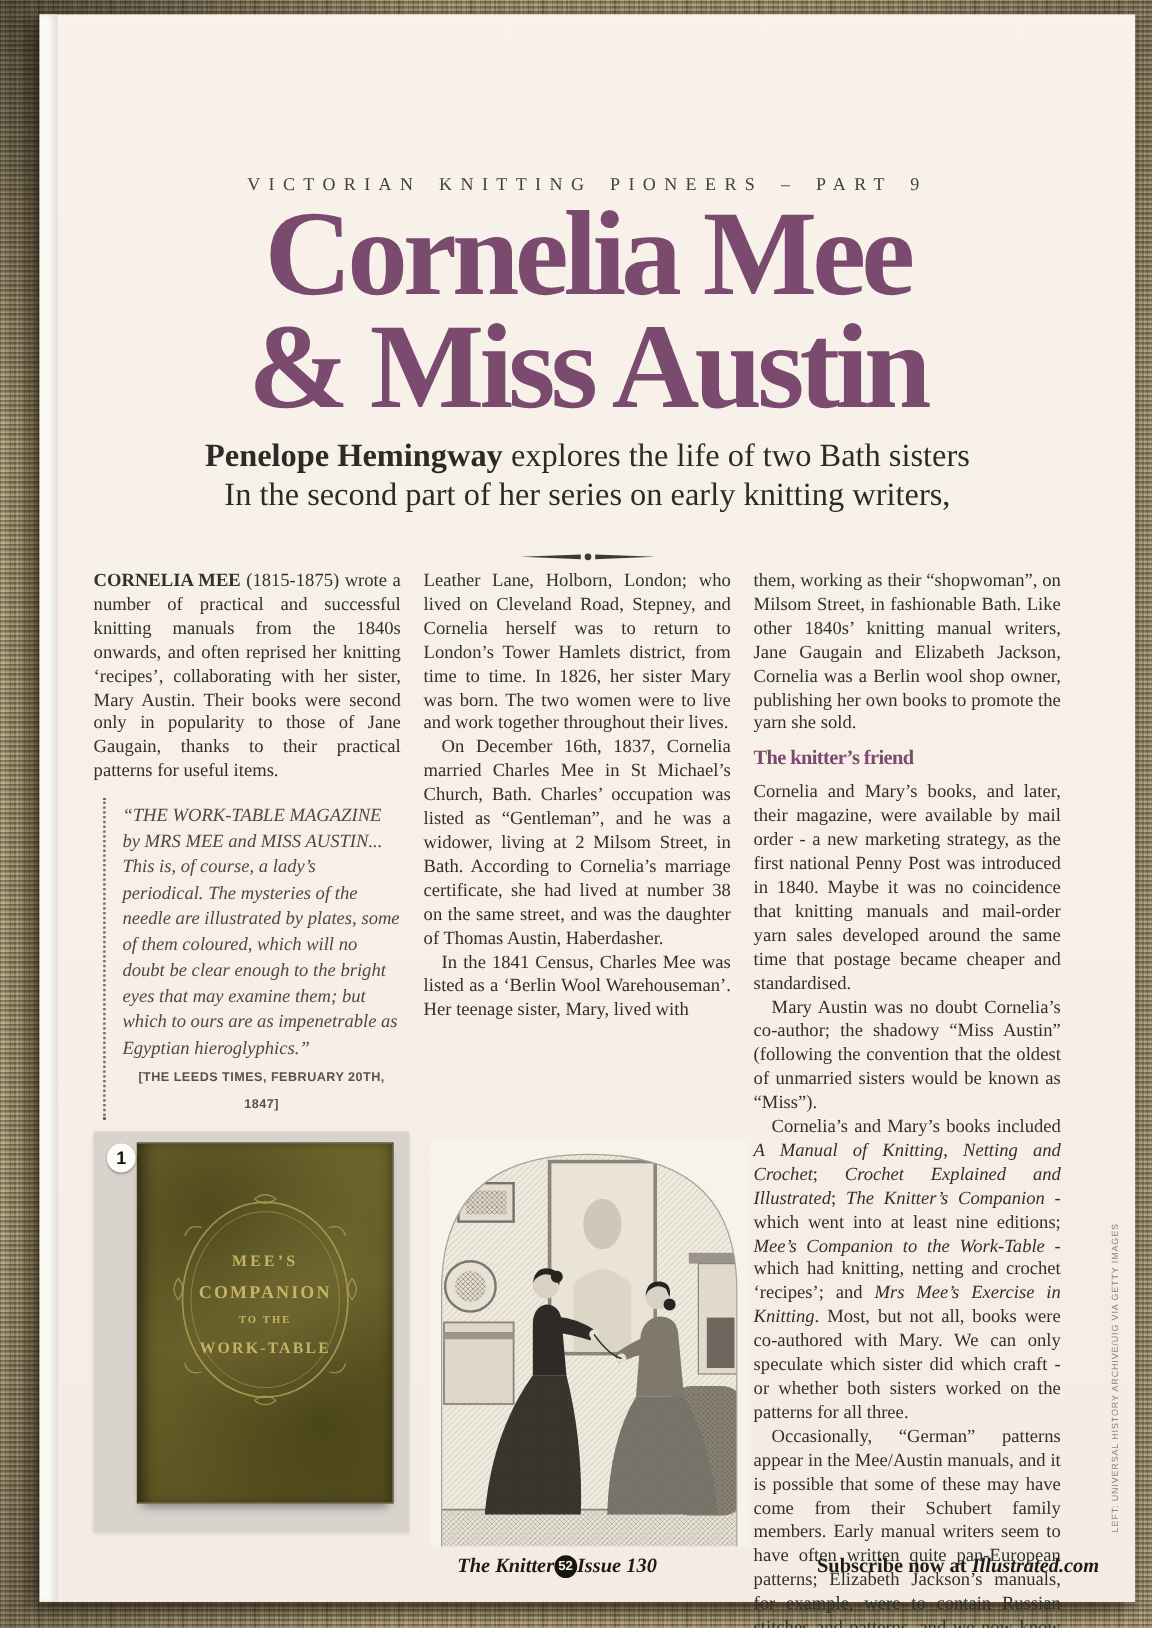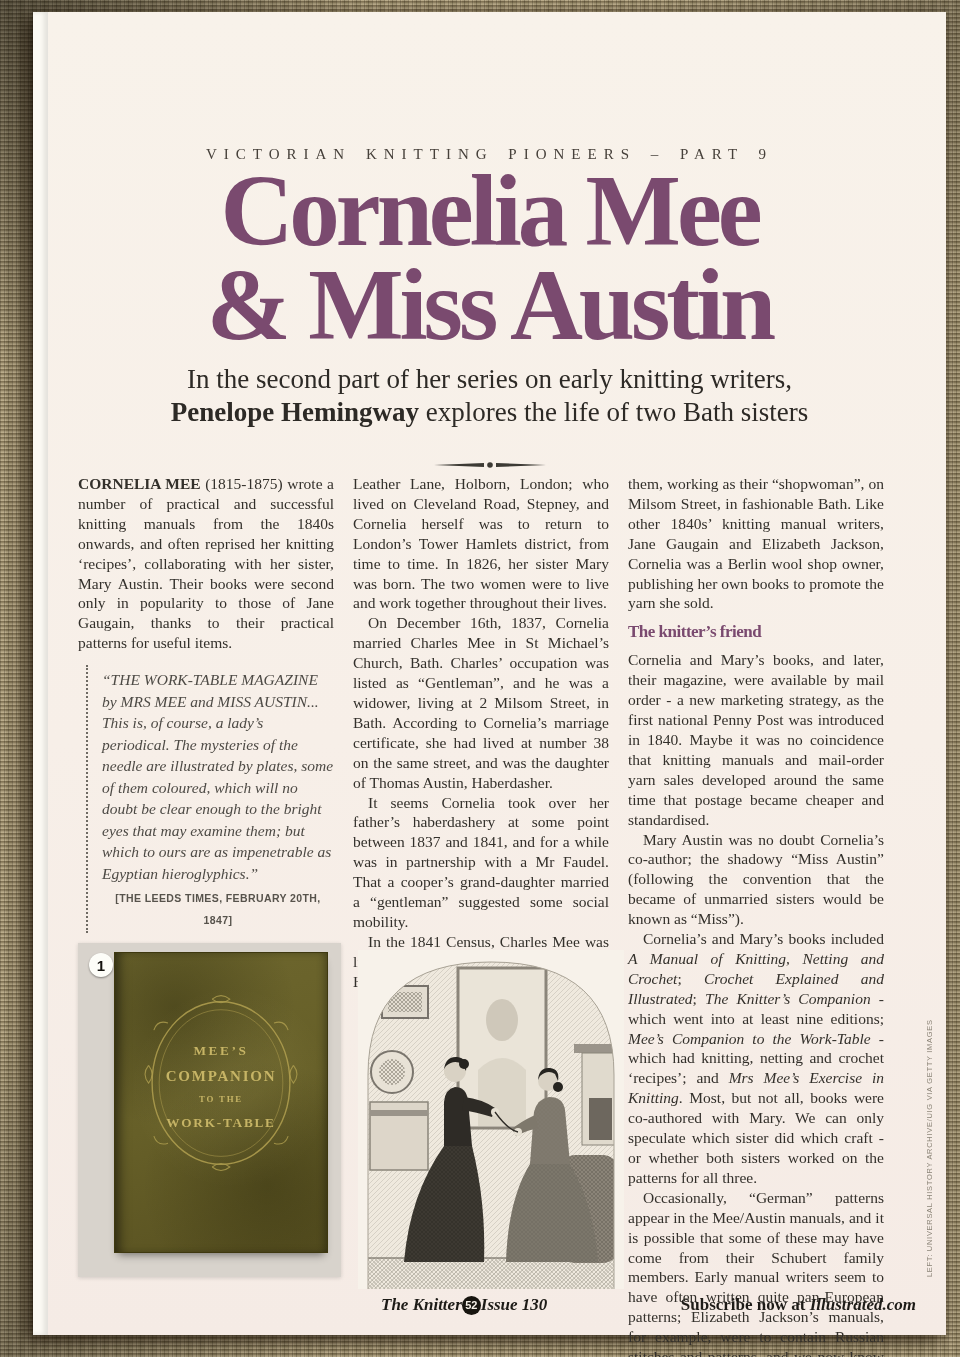--- a/index.html
+++ b/index.html
@@ -124,22 +124,22 @@
 <div class="page">
 
   <div class="kicker">VICTORIAN KNITTING PIONEERS – PART 9</div>
 
   <div class="headline">
     <div>Cornelia Mee</div>
     <div>&amp; Miss Austin</div>
   </div>
 
   <div class="standfirst">
+    <div><b>Penelope Hemingway</b><span> explores the life of two Bath sisters</span></div>
     <div>In the second part of her series on early knitting writers,</div>
-    <div><b>Penelope Hemingway</b><span> explores the life of two Bath sisters</span></div>
   </div>
 
   <div class="divider">
     <svg width="112" height="10" viewBox="0 0 112 10">
       <polygon points="0,5 50,3 50,7" fill="#3c3a34"></polygon>
       <circle cx="56" cy="5" r="2.8" fill="#3c3a34"></circle>
       <polygon points="112,5 62,3 62,7" fill="#3c3a34"></polygon>
     </svg>
   </div>
 
@@ -148,29 +148,28 @@
     <div class="pull-quote">
       <div>“THE WORK-TABLE MAGAZINE by MRS MEE and MISS AUSTIN... This is, of course, a lady’s periodical. The mysteries of the needle are illustrated by plates, some of them coloured, which will no doubt be clear enough to the bright eyes that may examine them; but which to ours are as impenetrable as Egyptian hieroglyphics.”</div>
       <div class="quote-attr">[THE LEEDS TIMES, FEBRUARY 20TH, 1847]</div>
     </div>
     <p class="ind">Cornelia was born on April 23rd, 1815, to Sarah and Thomas Austin, in Bath, Somerset. Cornelia’s mother was Sarah Shoobert, (sic), and her grandfather was a cooper and ship-chandler, born on</p>
   </div>
 
   <div class="col col-2">
     <p>Leather Lane, Holborn, London; who lived on Cleveland Road, Stepney, and Cornelia herself was to return to London’s Tower Hamlets district, from time to time. In 1826, her sister Mary was born. The two women were to live and work together throughout their lives.</p>
     <p class="ind">On December 16th, 1837, Cornelia married Charles Mee in St Michael’s Church, Bath. Charles’ occupation was listed as “Gentleman”, and he was a widower, living at 2 Milsom Street, in Bath. According to Cornelia’s marriage certificate, she had lived at number 38 on the same street, and was the daughter of Thomas Austin, Haberdasher.</p>
-    <p class="ind">It seems Cornelia took over her father’s haberdashery at some point between 1837 and 1841, and for a while was in partnership with a Mr Faudel. That a cooper’s grand-daughter married a “gentleman” suggested some social mobility.</p>
     <p class="ind">In the 1841 Census, Charles Mee was listed as a ‘Berlin Wool Warehouseman’. Her teenage sister, Mary, lived with</p>
   </div>
 
   <div class="col col-3">
     <p>them, working as their “shopwoman”, on Milsom Street, in fashionable Bath. Like other 1840s’ knitting manual writers, Jane Gaugain and Elizabeth Jackson, Cornelia was a Berlin wool shop owner, publishing her own books to promote the yarn she sold.</p>
     <div class="subhead">The knitter’s friend</div>
     <p>Cornelia and Mary’s books, and later, their magazine, were available by mail order - a new marketing strategy, as the first national Penny Post was introduced in 1840. Maybe it was no coincidence that knitting manuals and mail-order yarn sales developed around the same time that postage became cheaper and standardised.</p>
-    <p class="ind">Mary Austin was no doubt Cornelia’s co-author; the shadowy “Miss Austin” (following the convention that the became of unmarried sisters would be known as “Miss”).</p>
+    <p class="ind">Mary Austin was no doubt Cornelia’s co-author; the shadowy “Miss Austin” (following the convention that the oldest of unmarried sisters would be known as “Miss”).</p>
     <p class="ind"><span>Cornelia’s and Mary’s books included </span><span class="seg-i">A Manual of Knitting, Netting and Crochet</span><span>; </span><span class="seg-i">Crochet Explained and Illustrated</span><span>; </span><span class="seg-i">The Knitter’s Companion</span><span> - which went into at least nine editions; </span><span class="seg-i">Mee’s Companion to the Work-Table</span><span> - which had knitting, netting and crochet ‘recipes’; and </span><span class="seg-i">Mrs Mee’s Exercise in Knitting</span><span>. Most, but not all, books were co-authored with Mary. We can only speculate which sister did which craft - or whether both sisters worked on the patterns for all three.</span></p>
     <p class="ind">Occasionally, “German” patterns appear in the Mee/Austin manuals, and it is possible that some of these may have come from their Schubert family members. Early manual writers seem to have often written quite pan-European patterns; Elizabeth Jackson’s manuals, for example, were to contain Russian stitches and patterns, and we now know she had family members living in Russia.</p>
   </div>
 
   <div class="fig-book">
     <div class="book-cover">
       <svg width="100%" height="100%" viewBox="0 0 240 300" preserveAspectRatio="xMidYMid meet">
         <g transform="translate(120,128)">
           <ellipse rx="78" ry="92" fill="none" stroke="#b1a050" stroke-width="1.6" opacity=".85"></ellipse>
           <ellipse rx="70" ry="83" fill="none" stroke="#b1a050" stroke-width=".8" opacity=".7"></ellipse>

